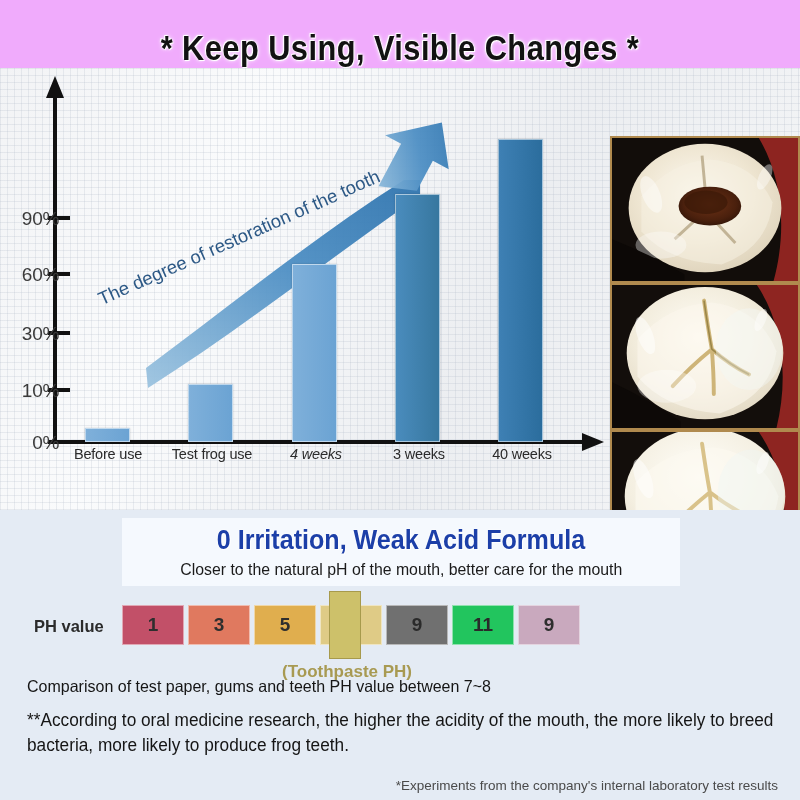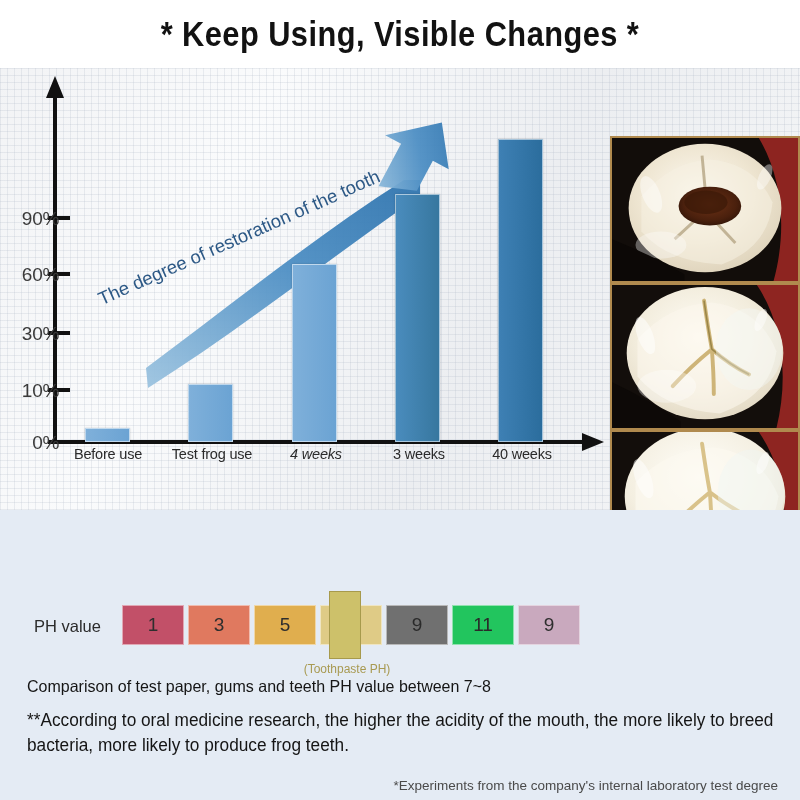--- a/index.html
+++ b/index.html
@@ -7,22 +7,22 @@
   body {
     font-family:"Liberation Sans", sans-serif;
     background:#e4ebf4;
     position:relative;
     overflow:hidden;
   }
 
   
   #title-band{
     position:absolute; left:0; top:0; width:800px; height:68px;
-    background:#ffffff;
-    display:flex; align-items:center; justify-content:center;
+    background:#f0abfc;
+    display:flex; align-items:flex-end; justify-content:center;
   }
   #main-title{
     font-size:35px; font-weight:700; color:#121212;
     letter-spacing:.5px;
     transform:scaleX(.88); transform-origin:center;
     text-shadow:0 0 3px #fff,0 0 6px #fff,1px 1px 0 #fff,-1px -1px 0 #fff;
     white-space:nowrap;
   }
 
   
@@ -75,39 +75,39 @@
     font-size:27px; font-weight:700; color:#1c3fa8;
     transform:scaleX(.93); white-space:nowrap;
     text-shadow:0 0 3px #fff,1px 1px 0 #fff;
   }
   #formula-sub{
     font-size:16.5px; color:#1b1b1b; margin-top:4px;
     transform:scaleX(.96); white-space:nowrap;
   }
 
   
-  #ph-row{ position:absolute; left:0; top:95px; width:800px; height:46px; }
+  #ph-row{ position:absolute; left:0; top:95px; width:800px; height:46px;font-weight:bold; }
   #ph-label{
     position:absolute; left:34px; top:12px; font-size:16.5px; color:#2b2b2b;
   }
   #ph-cells{ position:absolute; left:122px; top:0; height:40px; }
   .ph-cell{
     position:absolute; top:0; width:62px; height:40px;
     display:flex; align-items:center; justify-content:center;
     font-size:19px; color:#2e2e2e;
     border:1px solid rgba(255,255,255,.5);
   }
   .ph-cell.dark{ color:#2a2a2a; }
   #ph-marker{
     position:absolute; left:207px; top:-14px; width:32px; height:68px;
     background:#cdc16a; border:1px solid #a79a4c;
   }
   #ph-marker-label{
     position:absolute; left:160px; top:57px; width:130px;
-    text-align:center; font-size:12px; color:#a89a52; white-space:nowrap;
+    text-align:center; font-size:17px; color:#a89a52; white-space:nowrap;
   }
 
   
   #note-1{
     position:absolute; left:27px; top:167px; font-size:16.5px; color:#151515;
     transform:scaleX(.97); transform-origin:left;
   }
   #note-2{
     position:absolute; left:27px; top:198px; width:760px;
     font-size:17.5px; color:#151515; line-height:1.42;
@@ -255,34 +255,38 @@
         <ellipse cx="32" cy="48" rx="8" ry="21" fill="#fff" opacity=".5" transform="rotate(-20 32 48)"></ellipse>
         <ellipse cx="154" cy="32" rx="5" ry="12" fill="#fff" opacity=".45" transform="rotate(22 154 32)"></ellipse>
         <path d="M0,96 Q36,116 68,140 L68,147 L0,147 Z" fill="#0d0907"></path>
       </svg>
     </div>
   </div>
 </div>
 
 <div id="formula-band">
 
+  <div id="formula-box">
+    <div id="formula-title">0 Irritation, Weak Acid Formula</div>
+    <div id="formula-sub">Closer to the natural pH of the mouth, better care for the mouth</div>
+  </div>
 
   <div id="ph-row">
     <div id="ph-label">PH value</div>
 
     <div id="ph-cells">
       <div class="ph-cell" style="left:0px;   background:#c25068;">1</div>
       <div class="ph-cell" style="left:66px;  background:#e0795f;">3</div>
       <div class="ph-cell" style="left:132px; background:#e0ae4e;">5</div>
       <div class="ph-cell" style="left:198px; background:#dfcb86;">7</div>
       <div class="ph-cell dark" style="left:264px; background:#707070;">9</div>
       <div class="ph-cell dark" style="left:330px; background:#22c55e;">11</div>
       <div class="ph-cell" style="left:396px; background:#c9a9be;">9</div>
 
       <div id="ph-marker"></div>
       <div id="ph-marker-label">(Toothpaste PH)</div>
     </div>
   </div>
 
   <div id="note-1">Comparison of test paper, gums and teeth PH value between 7~8</div>
   <div id="note-2">**According to oral medicine research, the higher the acidity of the mouth, the more likely to breed bacteria, more likely to produce frog teeth.</div>
-  <div id="footnote">*Experiments from the company's internal laboratory test degree</div>
+  <div id="footnote">*Experiments from the company's internal laboratory test results</div>
 </div>
 
 </body></html>

